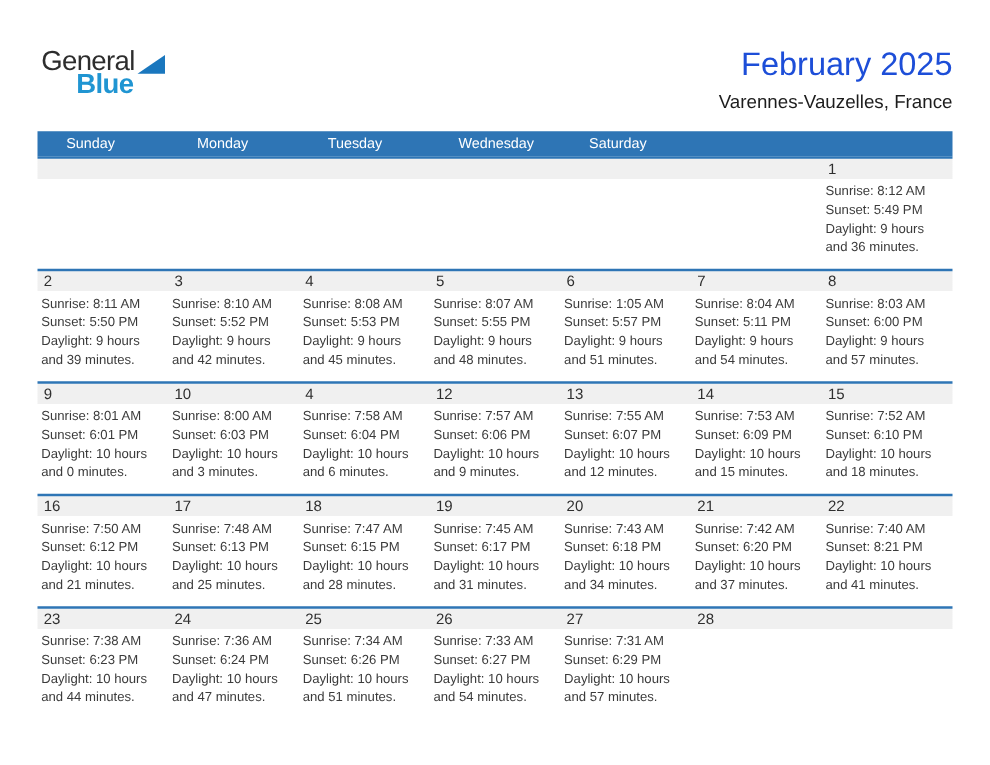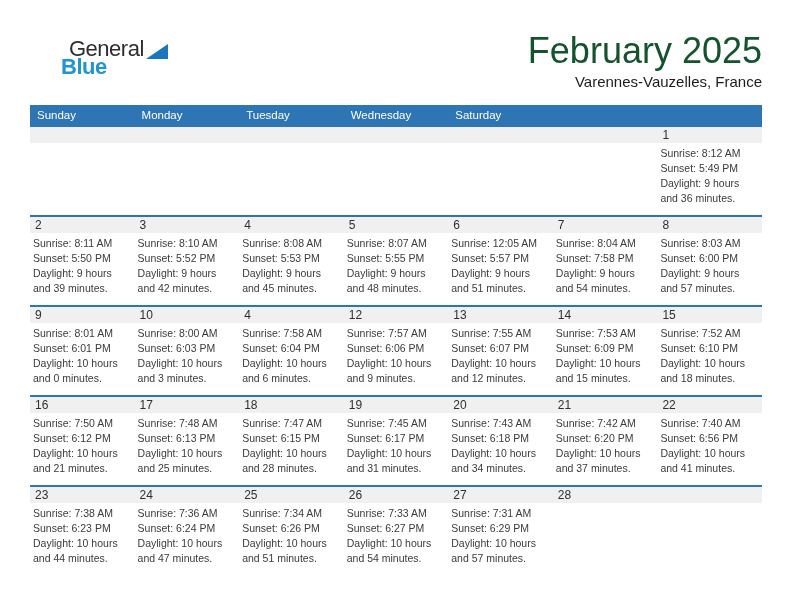--- a/index.html
+++ b/index.html
@@ -2,33 +2,33 @@
 <html><head>
 <meta charset="utf-8">
 <style>
   html,body { margin:0; padding:0; background:#ffffff; }
   body { width:792px; height:612px; font-family:"Liberation Sans", sans-serif; }
   .page { position:relative; width:792px; height:612px; background:#fff; overflow:hidden; }
 
   
   .logo { position:absolute; left:33px; top:38px; }
   .logo-line1 { display:flex; align-items:flex-end; }
-  .logo-general { font-size:22px; line-height:22px; color:#2d2d2d; letter-spacing:-0.5px;margin-left:36px; }
+  .logo-general { font-size:22px; line-height:22px; color:#2d2d2d; letter-spacing:-0.5px; }
   .logo-triangle { width:0; height:0; border-bottom:15px solid #1a77be; border-left:22px solid transparent; margin-left:2px; margin-bottom:1px; }
   .logo-blue { font-size:22px; line-height:20px; color:#2095d2; margin-left:28px; margin-top:-3px; letter-spacing:-0.5px;font-weight:bold; }
 
   
   .title-block { position:absolute; right:30px; top:36px; text-align:right; }
-  .cal-title { font-size:36px; line-height:30px; color:#14532d; }
+  .cal-title { font-size:26px; line-height:30px; color:#1d4ed8; }
   .cal-subtitle { font-size:15px; line-height:17px; color:#1c1c1c; margin-top:7px; }
 
   
   .calendar { position:absolute; left:30px; top:105px; width:732px; }
   .weekday-row { display:grid; grid-template-columns:repeat(7,1fr); height:20px; background:#2e75b5; }
-  .weekday { color:#ffffff; font-size:11.5px; line-height:20px; padding-left:7px; overflow:hidden; white-space:nowrap; }
+  .weekday { color:#ffffff; font-size:11.5px; line-height:20px; padding-left:23px; overflow:hidden; white-space:nowrap; }
 
   .week { display:grid; grid-template-columns:repeat(7,1fr); height:88px; border-top:2px solid #2e75b5;
           background:linear-gradient(#f0f0f0 0px, #f0f0f0 16px, #ffffff 16px); }
   .day-cell { overflow:hidden; }
   .day-num { font-size:12px; line-height:16px; color:#2f2f2f; padding-left:5px; }
   .day-lines { margin-top:3px; padding-left:3px; padding-right:2px; font-size:10.5px; line-height:15px; color:#3b3b3b; }
   .day-line { white-space:nowrap; }
 </style>
 </head>
 <body>
@@ -155,31 +155,31 @@
     <div class="day-lines">
       <div class="day-line">Sunrise: 8:07 AM</div>
       <div class="day-line">Sunset: 5:55 PM</div>
       <div class="day-line">Daylight: 9 hours</div>
       <div class="day-line">and 48 minutes.</div>
     </div>
   </div>
           <div class="day-cell">
     <div class="day-num">6</div>
     <div class="day-lines">
-      <div class="day-line">Sunrise: 12:05 AM</div>
+      <div class="day-line">Sunrise: 1:05 AM</div>
       <div class="day-line">Sunset: 5:57 PM</div>
       <div class="day-line">Daylight: 9 hours</div>
       <div class="day-line">and 51 minutes.</div>
     </div>
   </div>
           <div class="day-cell">
     <div class="day-num">7</div>
     <div class="day-lines">
       <div class="day-line">Sunrise: 8:04 AM</div>
-      <div class="day-line">Sunset: 7:58 PM</div>
+      <div class="day-line">Sunset: 5:11 PM</div>
       <div class="day-line">Daylight: 9 hours</div>
       <div class="day-line">and 54 minutes.</div>
     </div>
   </div>
           <div class="day-cell">
     <div class="day-num">8</div>
     <div class="day-lines">
       <div class="day-line">Sunrise: 8:03 AM</div>
       <div class="day-line">Sunset: 6:00 PM</div>
       <div class="day-line">Daylight: 9 hours</div>
@@ -304,21 +304,21 @@
       <div class="day-line">Sunrise: 7:42 AM</div>
       <div class="day-line">Sunset: 6:20 PM</div>
       <div class="day-line">Daylight: 10 hours</div>
       <div class="day-line">and 37 minutes.</div>
     </div>
   </div>
           <div class="day-cell">
     <div class="day-num">22</div>
     <div class="day-lines">
       <div class="day-line">Sunrise: 7:40 AM</div>
-      <div class="day-line">Sunset: 6:56 PM</div>
+      <div class="day-line">Sunset: 8:21 PM</div>
       <div class="day-line">Daylight: 10 hours</div>
       <div class="day-line">and 41 minutes.</div>
     </div>
   </div>
         </div>
         <div class="week">
           <div class="day-cell">
     <div class="day-num">23</div>
     <div class="day-lines">
       <div class="day-line">Sunrise: 7:38 AM</div>

